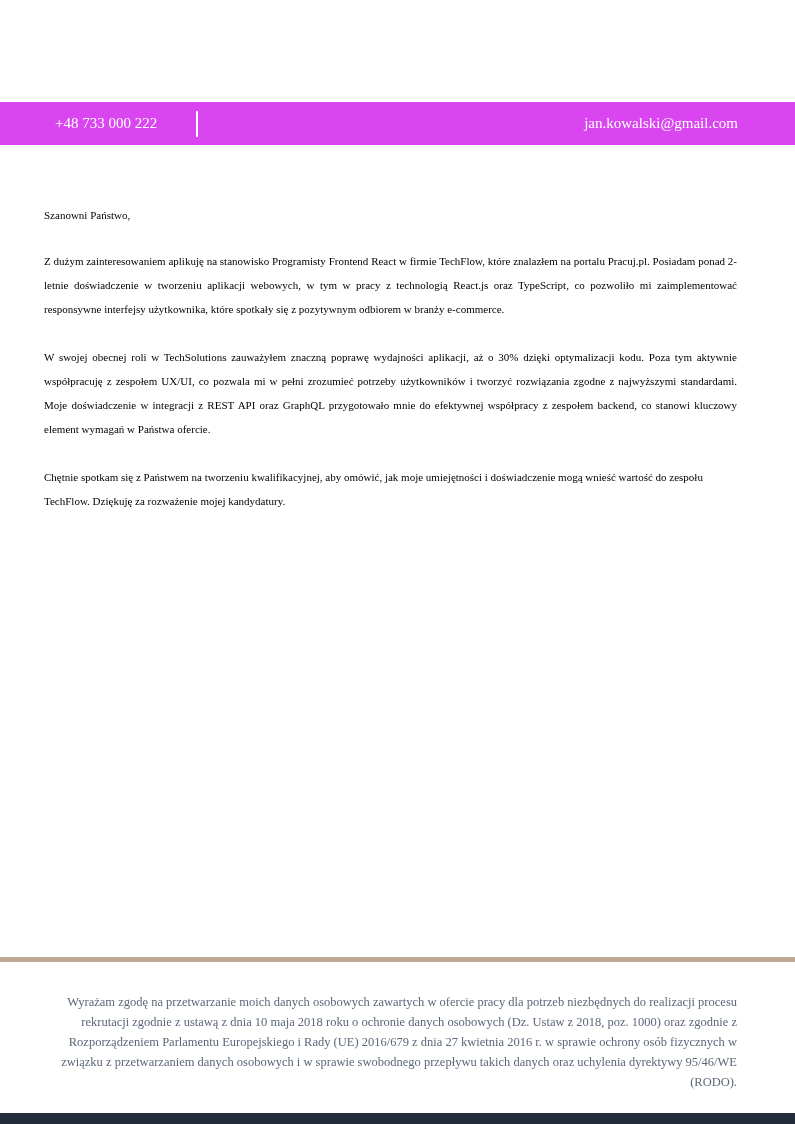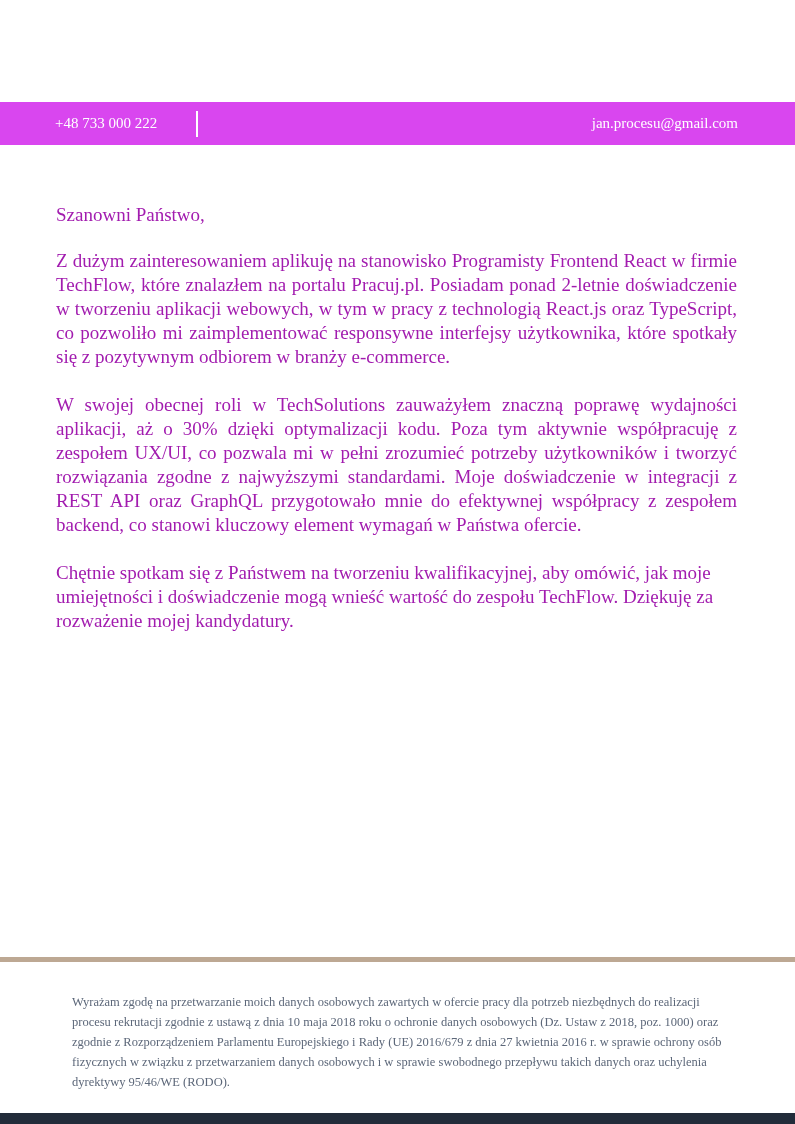--- a/index.html
+++ b/index.html
@@ -43,49 +43,49 @@
   .cb-address { width: 346px; text-align: center; }
   .cb-email   { flex: 1; text-align: right; padding-right: 57px; }
   .cb-divider {
     width: 1px;
     height: 26px;
     background: #ffffff;
     flex: 0 0 1px;
   }
   
   .letter {
-    padding: 58px 58px 0 56px;
-    color: #a21caf;
-    font-size: 19px;
+    padding: 58px 58px 0 44px;
+    color: #000000;
+    font-size: 11px;
     line-height: 24px;
   }
   .salutation { margin-bottom: 22px; }
   .para { margin-bottom: 24px; }
   .para.justified { text-align: justify; }
   .para.last { margin-bottom: 0; }
   .closing-block { margin-top: 46px; }
   
   .footer-divider {
     position: absolute;
     left: 0;
     top: 957px;
     width: 100%;
     height: 5px;
     background: #bda893;
   }
   .footer-consent {
     position: absolute;
-    left: 72px;
+    left: 50px;
     right: 58px;
     top: 992px;
     color: #5c six;
     color: #5c6779;
     font-size: 12.5px;
     line-height: 20px;
-    text-align: left;
+    text-align: right;
   }
   .bottom-bar {
     position: absolute;
     left: 0;
     bottom: 0;
     width: 100%;
     height: 11px;
     background: #222c3a;
   }
 </style>
@@ -94,21 +94,21 @@
 
 <div class="page">
 
   <div class="name-block">
   </div>
 
   <div class="contact-bar" style="background: #d946ef;">
     <div class="cb-cell cb-phone">+48 733 000 222</div>
     <div class="cb-divider"></div>
     <div class="cb-divider"></div>
-    <div class="cb-cell cb-email">jan.procesu@gmail.com</div>
+    <div class="cb-cell cb-email">jan.kowalski@gmail.com</div>
   </div>
 
   <div class="letter">
     <div class="salutation">Szanowni Państwo,</div>
     <p class="para justified">Z dużym zainteresowaniem aplikuję na stanowisko Programisty Frontend React w firmie TechFlow, które znalazłem na portalu Pracuj.pl. Posiadam ponad 2-letnie doświadczenie w tworzeniu aplikacji webowych, w tym w pracy z technologią React.js oraz TypeScript, co pozwoliło mi zaimplementować responsywne interfejsy użytkownika, które spotkały się z pozytywnym odbiorem w branży e-commerce.</p>
     <p class="para justified">W swojej obecnej roli w TechSolutions zauważyłem znaczną poprawę wydajności aplikacji, aż o 30% dzięki optymalizacji kodu. Poza tym aktywnie współpracuję z zespołem UX/UI, co pozwala mi w pełni zrozumieć potrzeby użytkowników i tworzyć rozwiązania zgodne z najwyższymi standardami. Moje doświadczenie w integracji z REST API oraz GraphQL przygotowało mnie do efektywnej współpracy z zespołem backend, co stanowi kluczowy element wymagań w Państwa ofercie.</p>
     <p class="para last">Chętnie spotkam się z Państwem na tworzeniu kwalifikacyjnej, aby omówić, jak moje umiejętności i doświadczenie mogą wnieść wartość do zespołu TechFlow. Dziękuję za rozważenie mojej kandydatury.</p>
   </div>
 
   <div class="footer-divider" style="background: rgb(189, 168, 147);"></div>

